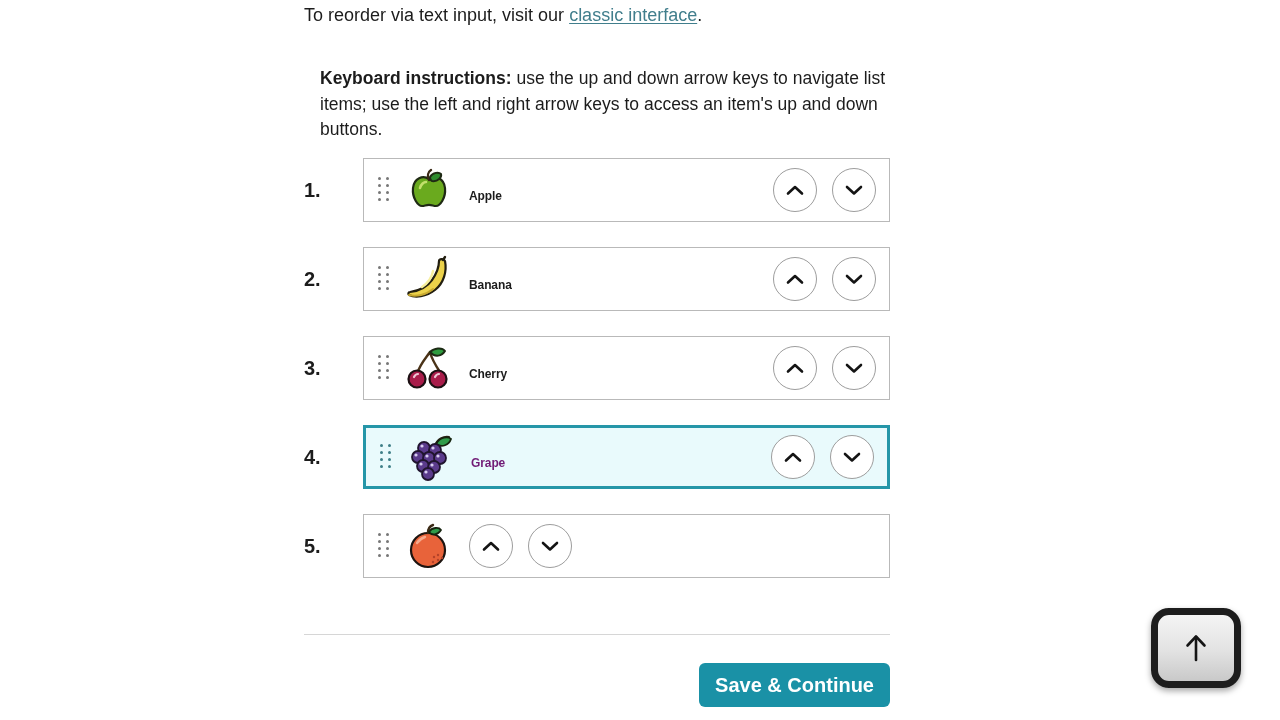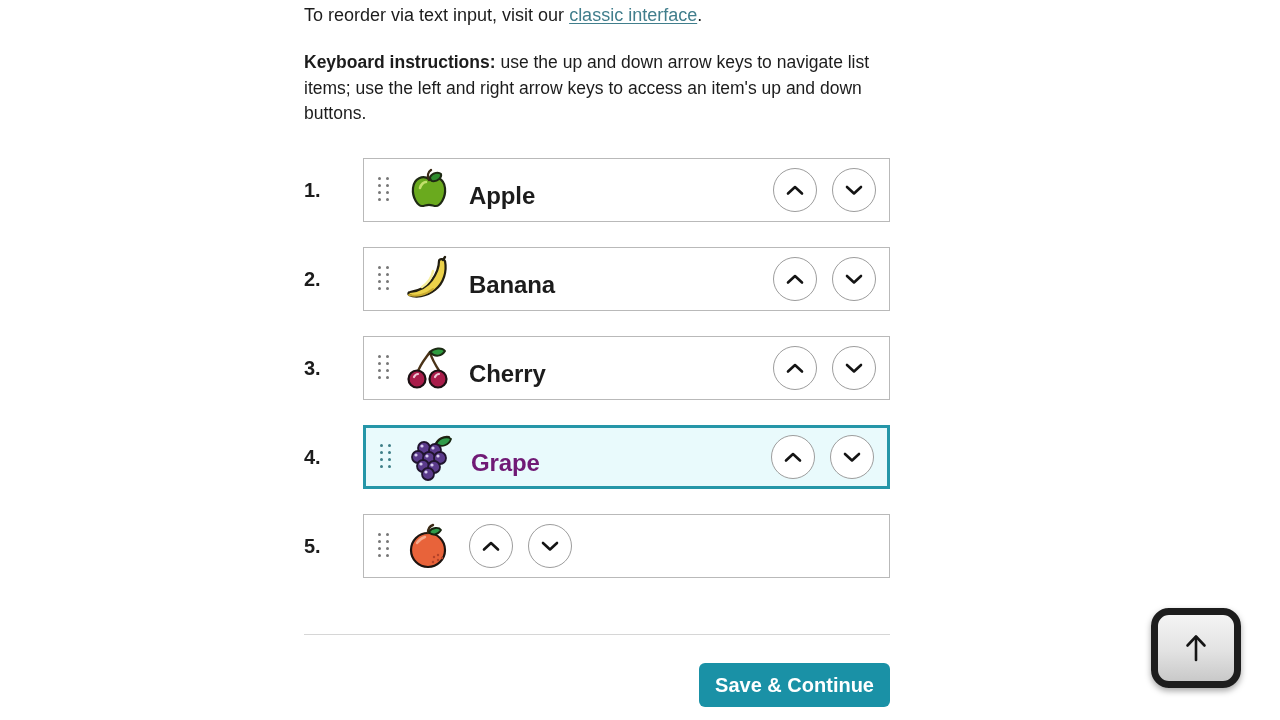--- a/index.html
+++ b/index.html
@@ -33,21 +33,21 @@
     color: #417e8c;
     text-decoration: underline;
     text-underline-offset: 2px;
     cursor: pointer;
   }
 
   .kb-para {
     font-size: 17.5px;
     line-height: 25.5px;
     color: #1c1c1c;
-    margin: 0;
+    margin: 16px;
     position: absolute;
     top: 50px;
     left: 0;
     width: 600px;
   }
   .kb-label { font-weight: bold; }
 
   
   .reorder-list {
     position: absolute;
@@ -116,21 +116,21 @@
     width: 56px;
     height: 50px;
     display: flex;
     align-items: center;
     justify-content: center;
     margin-right: 12px;
   }
   .fruit-icon svg { display: block; }
 
   .row-label {
-    font-size: 24px;
+    font-size: 12px;
     font-weight: bold;
     color: #1c1c1c;
     letter-spacing: -0.1px;
     flex: 1 1 auto;
     margin-top: 12px;
   }
   .row.selected .row-label { color: #701a75; }
 
   .row-actions {
     flex: 0 0 auto;

